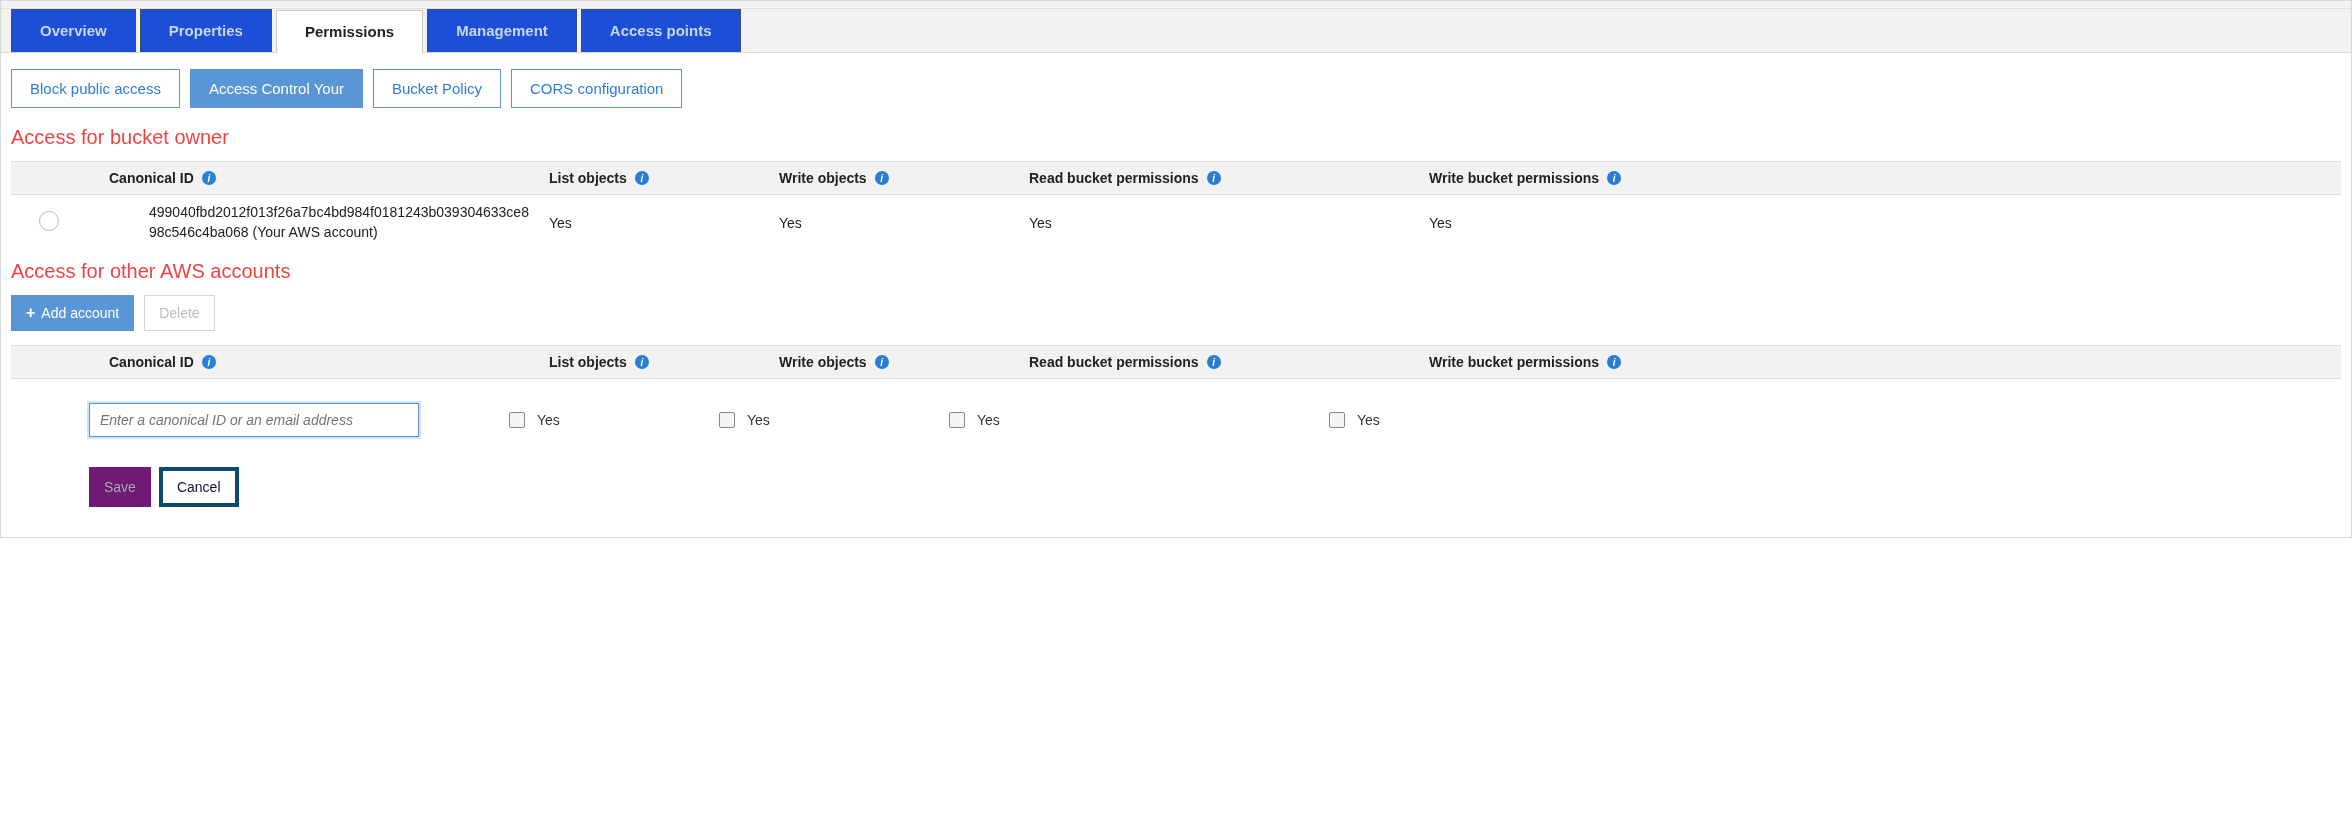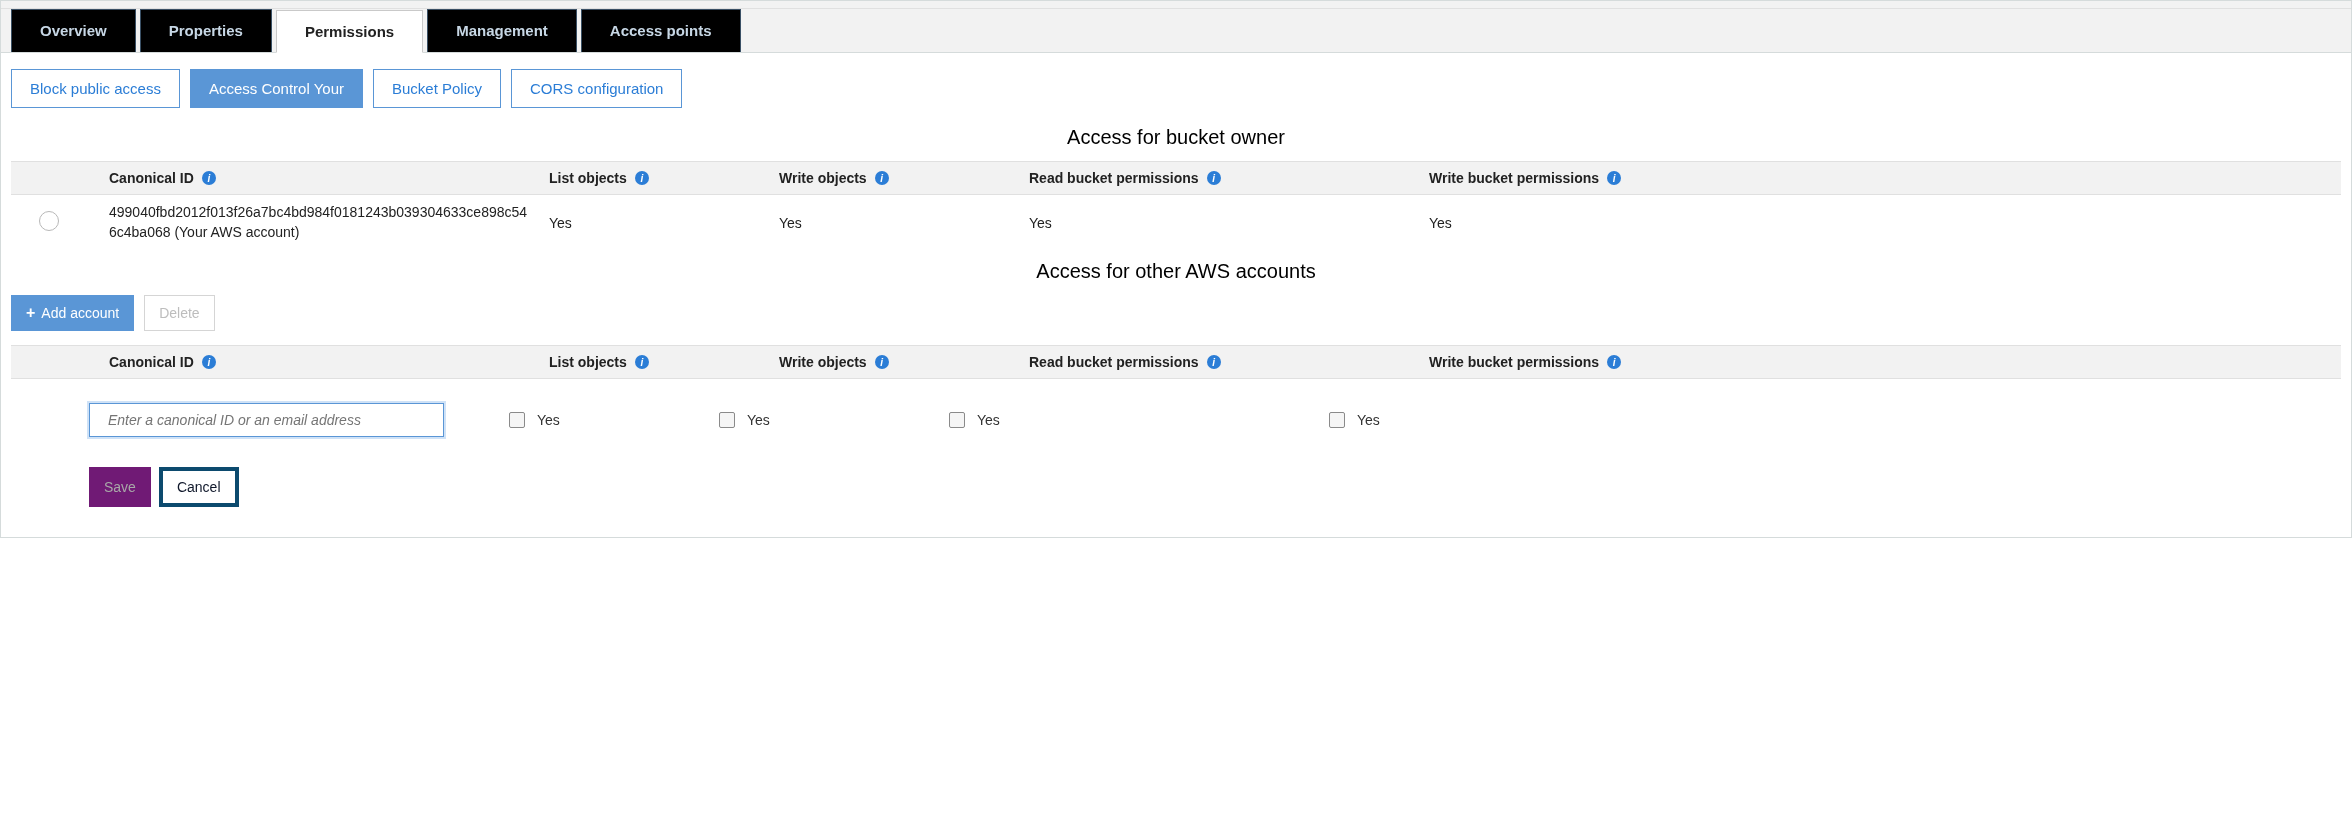--- a/index.html
+++ b/index.html
@@ -1,33 +1,33 @@
 <!DOCTYPE html>
 <html><head>
 <meta charset="utf-8">
 <style>
   * { box-sizing: border-box; margin: 0; padding: 0; font-family: "Helvetica Neue", Arial, sans-serif; }
   body { background: #fff; color: #333; font-size: 14px; }
   .page { border: 1px solid #d5dbdb; }
   .topbar { background: #f2f2f2; height: 8px; border-bottom: 1px solid #e0e0e0; }
   .tabbar { background: #f2f2f2; display: flex; padding: 0 10px; border-bottom: 1px solid #d5dbdb; }
   .tab {
-    background: #000000; color: #c7d7e5; padding: 12px 28px; margin-right: 4px;
+    background: #1d4ed8; color: #c7d7e5; padding: 12px 28px; margin-right: 4px;
     cursor: pointer; font-size: 15px; font-weight: 600; border: 1px solid #3a5065;
     border-bottom: none;
   }
   .tab.active { background: #fff; color: #222; border: 1px solid #c9c9c9; border-bottom: 1px solid #fff; position: relative; top: 1px; }
   .content { padding: 16px 10px 30px 10px; }
   .subtabs { display: flex; gap: 10px; margin-bottom: 18px; }
   .subtab {
     border: 1px solid #5a96d6; color: #2b7dd6; background: #fff;
     padding: 10px 18px; cursor: pointer; font-size: 15px;
   }
   .subtab.active { background: #5a96d6; color: #fff; }
-  .section-title { font-size: 20px; color: #000000; font-weight: 400; margin: 10px 0 12px 0; text-align: center; }
+  .section-title { font-size: 20px; color: #ef4444; font-weight: 400; margin: 10px 0 12px 0; }
   .table-header, .table-row {
     display: grid;
     grid-template-columns: 70px 420px 210px 230px 380px 1fr;
     align-items: center;
     padding: 8px 8px;
     gap: 20px;
   }
   .table-header {
     background: #f2f2f2; border-top: 1px solid #e0e0e0; border-bottom: 1px solid #e0e0e0;
     font-weight: 700; color: #222;
@@ -35,40 +35,40 @@
   .table-header span.hdr { display: inline-flex; align-items: center; gap: 8px; }
   .info-icon {
     display: inline-flex; width: 14px; height: 14px; border-radius: 50%;
     background: #2b7dd6; color: #fff; font-size: 10px; font-weight: 700;
     align-items: center; justify-content: center; font-style: italic;
   }
   .radio {
     width: 20px; height: 20px; border: 1px solid #b8b8b8; border-radius: 50%;
     display: inline-block; cursor: pointer; margin-left: 20px;
   }
-  .canonical-text { font-size: 14px; color: #222; line-height: 1.4; word-break: break-all; }
+  .canonical-text { font-size: 14px; color: #222; line-height: 1.4; word-break: break-all; margin-left: 40px; }
   .yes { color: #222; }
   .actions { display: flex; gap: 10px; margin: 8px 0 14px 0; }
   .btn {
     display: inline-flex; align-items: center; gap: 6px;
     padding: 8px 14px; font-size: 14px; cursor: pointer; border: 1px solid transparent;
   }
   .btn-primary { background: #5a96d6; color: #fff; }
   .btn-outline { background: #fff; color: #bdbdbd; border: 1px solid #d5d5d5; cursor: default; }
   .btn-outline-blue { background: #fff; color: #0f172a; border: 4px solid #0c4a6e; }
   .btn-disabled { background: #701a75; color: #a8a8a8; cursor: default; }
   .plus-icon { font-weight: 700; font-size: 16px; }
   .input-row {
     display: grid;
     grid-template-columns: 70px 420px 210px 230px 380px 1fr;
     align-items: center;
     padding: 24px 8px 10px 8px;
   }
   input[type=text].canonical-input {
-    width: 355px; padding: 8px 18px; font-size: 14px; font-style: italic; color: #888;
+    width: 330px; padding: 8px 10px; font-size: 14px; font-style: italic; color: #888;
     border: 1px solid #5a96d6; outline: 2px solid #cfe2f7; outline-offset: 0;
   }
   .checkbox {
     width: 16px; height: 16px; border: 1px solid #8a8a8a; border-radius: 2px;
     display: inline-block; background: #f5f5f5; cursor: pointer; vertical-align: middle;
   }
   .check-cell { display: inline-flex; align-items: center; gap: 12px; }
   .save-cancel { display: flex; gap: 8px; padding-left: 78px; margin-top: 20px; }
 </style>
 </head>

